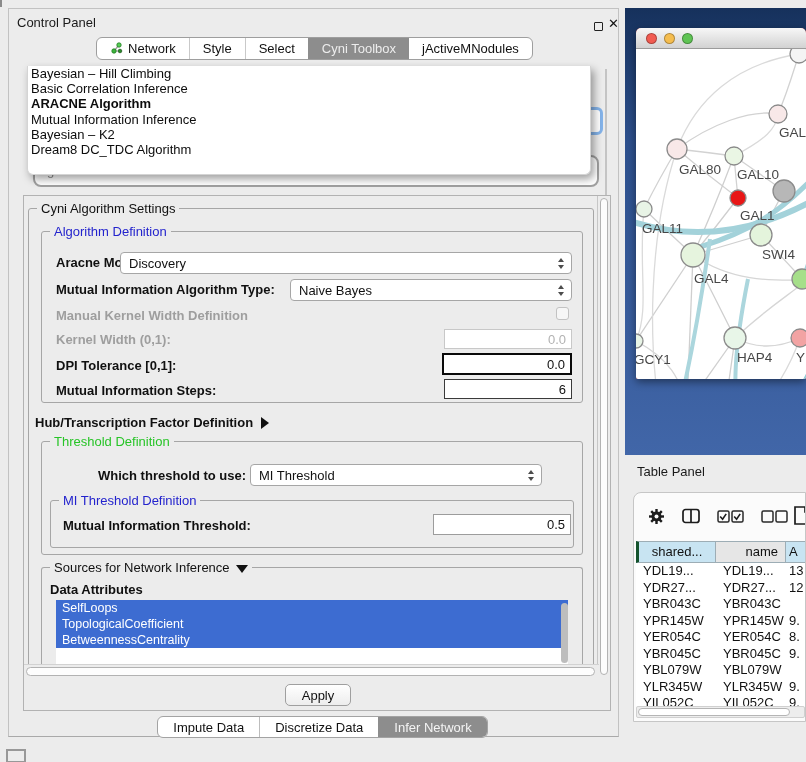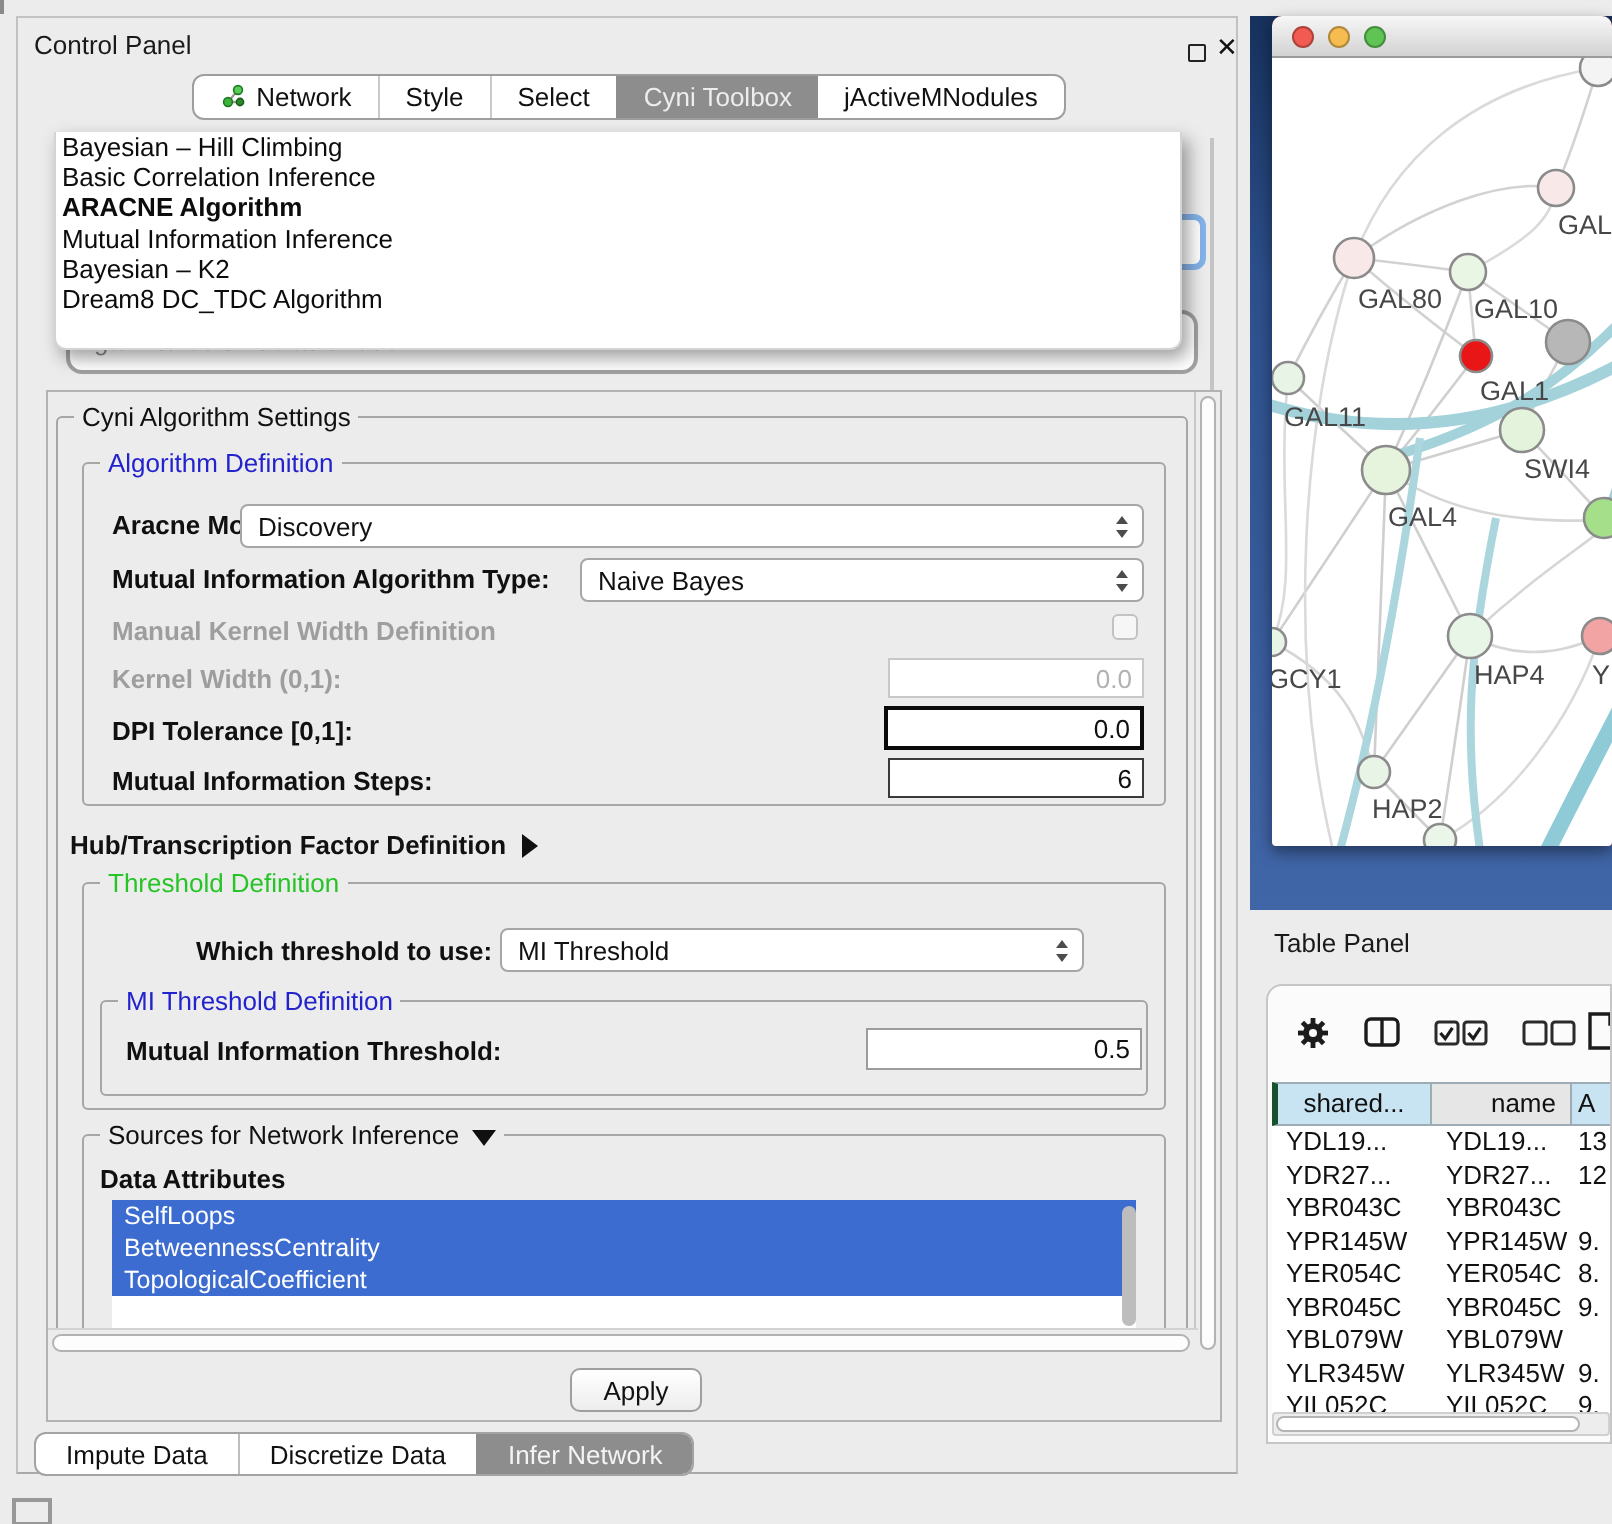--- a/index.html
+++ b/index.html
@@ -62,31 +62,31 @@
   .tri-r{display:inline-block;width:0;height:0;border-top:6px solid transparent;border-bottom:6px solid transparent;border-left:8px solid #101010;margin-left:8px;vertical-align:-2px}
   .tri-d{display:inline-block;width:0;height:0;border-left:6px solid transparent;border-right:6px solid transparent;border-top:8px solid #101010;margin-left:6px;vertical-align:-1px}
 
   .attr-list{position:absolute;background:#fff;overflow:hidden}
   .attrItem{height:16px;line-height:16px;background:#3d6cd1;color:#fff;font-size:12.5px;padding-left:6px;white-space:nowrap}
   .list-thumb{position:absolute;right:3px;top:3px;width:7px;height:60px;background:#bdbdbd;border-radius:4px}
 
   .apply-row{position:absolute;left:0;top:482px;width:588px;height:34px;display:flex;align-items:center;justify-content:center}
   .btn{height:22px;padding:0 16px;background:linear-gradient(#ffffff,#ededed);border:1px solid #9f9f9f;border-radius:5px;font-size:13px;color:#111;display:flex;align-items:center}
 
-  .btabwrap{position:absolute;left:8px;top:707px;width:611px;display:flex;justify-content:flex-start}
+  .btabwrap{position:absolute;left:8px;top:707px;width:611px;display:flex;justify-content:center}
   .btabstrip{display:inline-flex;height:22px;background:#fff;border:1px solid #a3a3a3;border-radius:6px;overflow:hidden}
   .btab{padding:0 15px;line-height:22px;font-size:13px;color:#111;border-left:1px solid #bdbdbd;white-space:nowrap}
   .btab:first-child{border-left:none}
   .btab.active{background:#8d8d8d;color:#f4f4f4;border-left:1px solid #8d8d8d}
 
   .mini-box{position:absolute;left:6px;top:749px;width:20px;height:14px;border:2px solid #989898;background:#ececec}
 
   
   .backdrop{position:absolute;left:625px;top:8px;width:181px;height:447px;background:linear-gradient(180deg,#16315c 0%,#2d508d 30%,#4166a8 100%)}
-  .netwin{position:absolute;left:636px;top:8px;width:170px;height:415px;border-radius:5px 5px 2px 2px;box-shadow:0 3px 8px rgba(0,0,0,.45);overflow:hidden;background:#b91c1c}
+  .netwin{position:absolute;left:636px;top:28px;width:170px;height:351px;border-radius:5px 5px 2px 2px;box-shadow:0 3px 8px rgba(0,0,0,.45);overflow:hidden;background:#b91c1c}
   .net-titlebar{position:relative;height:21px;background:linear-gradient(#f7f7f7,#d2d2d2);border-bottom:1px solid #9b9b9b;display:flex;align-items:center;padding-left:10px;gap:7px}
   .light{width:11px;height:11px;border-radius:50%;border:1px solid rgba(0,0,0,.28)}
   .canvas{position:relative;width:170px;height:394px;background:#fff}
   .nlab{font:13.5px "Liberation Sans",sans-serif;fill:#474747}
 
   .tp-bar{position:absolute;left:625px;top:455px;width:181px;height:32px;background:#ececec;font-size:13px;color:#1a1a1a;line-height:34px;padding-left:12px}
   .tcard{position:absolute;left:633px;top:492px;width:173px;height:230px;background:#fbfbfb;border:1px solid #c6c6c6;border-radius:8px 0 0 0;overflow:hidden}
   .ttools{position:absolute;left:0;top:0;width:100%;height:46px;display:flex;align-items:center;gap:17px;padding-left:14px}
   .thead{position:absolute;left:2px;top:48px;width:171px;height:22px;display:flex}
   .hcell{height:22px;border:1px solid #9dadb5;border-left:none;font-size:13px;line-height:20px;background:#e6e6e6}
@@ -220,22 +220,22 @@
             <span class="lb" style="left:12px;top:17px">Mutual Information Threshold:</span>
             <input class="tin norm" style="left: 382px; top: 13px; width: 138px; height: 21px;" value="0.5">
           </div>
         </div>
 
         <div class="grp" style="left:12px;top:358px;width:542px;height:110px;border-bottom:none">
           <span class="lg"><span>Sources for Network Inference</span><span class="tri-d"></span></span>
           <span class="lb" style="left:8px;top:14px">Data Attributes</span>
           <div class="attr-list" style="left:14px;top:32px;width:512px;height:76px">
               <div class="attrItem">SelfLoops</div>
+              <div class="attrItem">TopologicalCoefficient</div>
               <div class="attrItem">BetweennessCentrality</div>
-              <div class="attrItem">TopologicalCoefficient</div>
             </div>
           <div class="list-thumb" style="left:519px;top:35px"></div>
         </div>
       </div>
     </div>
 
     <div class="vscroll">
         <div class="thumb"></div>
       </div>
     <div class="hscroll">

